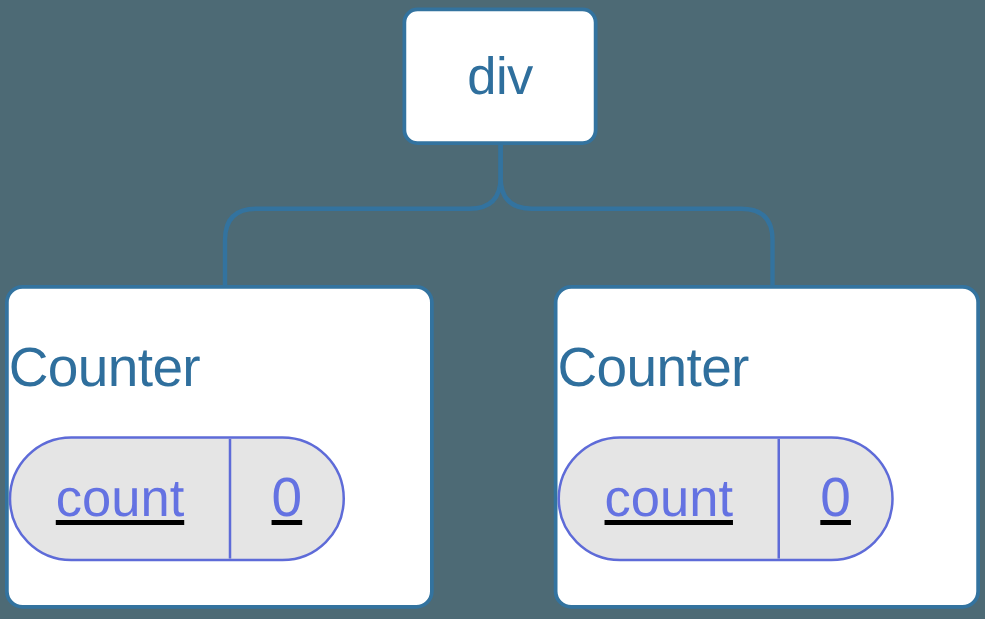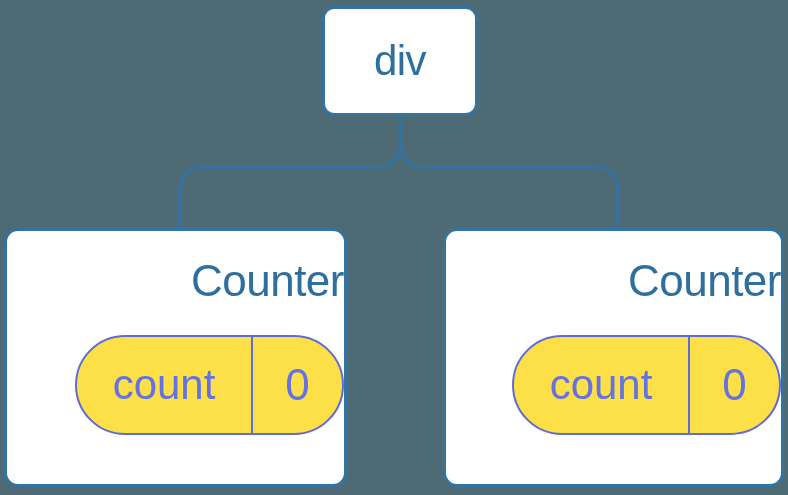--- a/index.html
+++ b/index.html
@@ -45,42 +45,43 @@
   .card {
     position: absolute;
     top: 228px;
     height: 259px;
     box-sizing: border-box;
     background: #FFFFFF;
     border: 3px solid #33739F;
     border-radius: 14px;
     display: flex;
     flex-direction: column;
-    align-items: flex-end;
-    padding-top: 20px;
+    align-items: flex-start;
+    padding-top: 34px;
     gap: 24px;
   }
   .card-left  { left: 4px;   width: 343px; }
   .card-right { left: 443px; width: 341px; }
   .card-title {
     font-size: 44px;
     line-height: 60px;
     font-weight: 500;
     letter-spacing: -0.5px;
     color: #2F6F9D;
   }
   .state-pill {
     width: 269px;
     height: 100px;
     box-sizing: border-box;
     border: 2px solid #5E6BD8;
     border-radius: 50px;
     display: flex;
     overflow: hidden;
-    background: #fde047;
+    background: #e5e5e5;
+    text-decoration: underline;
   }
   .state-key {
     flex: 0 0 174px;
     border-right: 2px solid #5E6BD8;
     display: flex;
     align-items: center;
     justify-content: center;
     font-size: 42px;
     color: #6472E2;
   }

